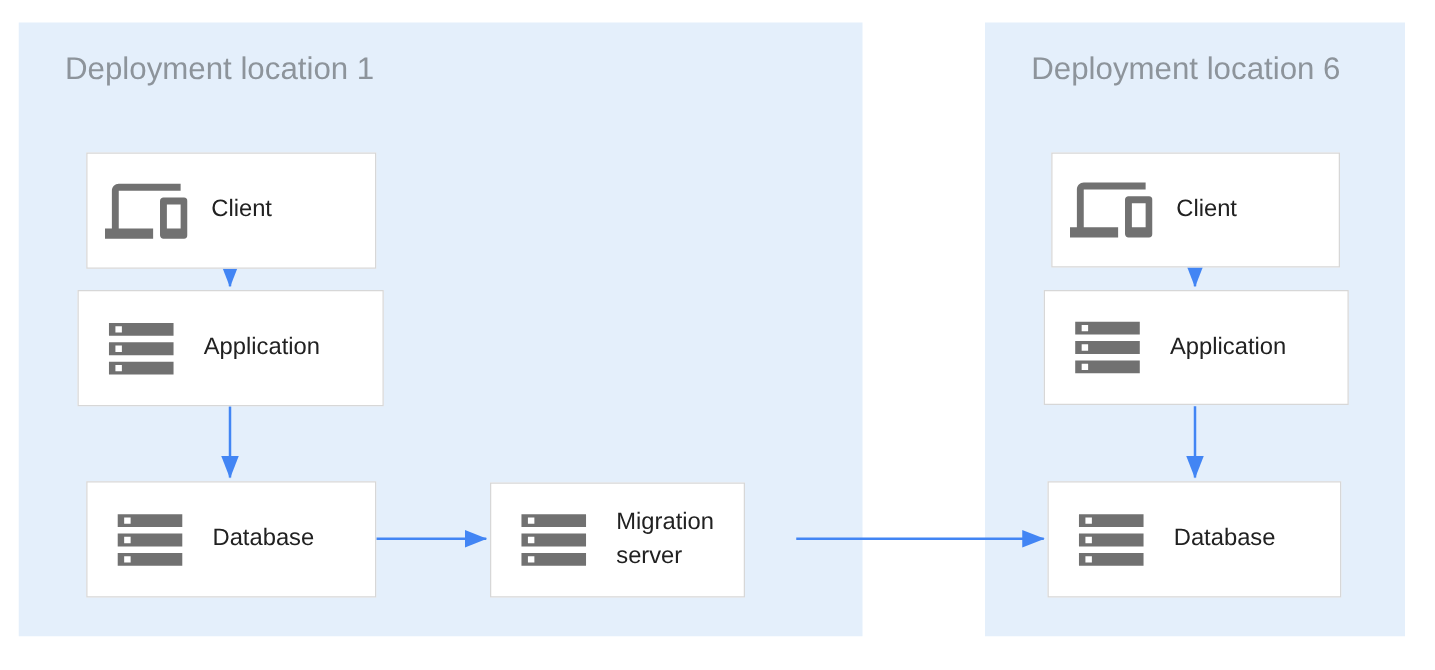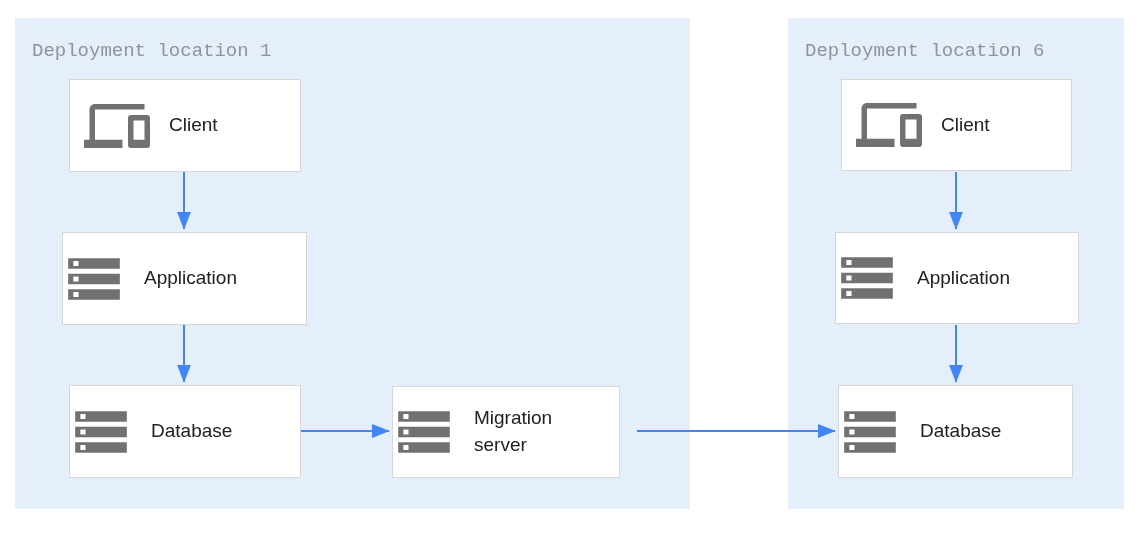--- a/index.html
+++ b/index.html
@@ -25,59 +25,59 @@
 
   .region {
     position: absolute;
     background: var(--region-fill);
   }
   .region--one { left: 15px; top: 18px; width: 675px; height: 491px; }
   .region--two { left: 788px; top: 18px; width: 336px; height: 491px; }
 
   .region-label {
     position: absolute;
-    left: 17px;
+    left: 37px;
     top: 22px;
-    font-size: 19px;
+    font-size: 25px;
     line-height: 1.2;
     color: var(--region-label-text);
     white-space: nowrap;
-    font-family: Liberation Mono, monospace;
   }
 
   .node {
     position: absolute;
     background: #ffffff;
     border: 1px solid var(--node-border);
     display: flex;
     align-items: center;
     gap: 19px;
+    padding-left: 19px;
   }
-  .node--client { padding-left: 14px; }
+  .node--client { padding-left: 14px; margin-top: 43px; }
 
   .node-icon {
     flex: 0 0 auto;
     display: flex;
     align-items: center;
     justify-content: center;
   }
   .node-icon svg { fill: var(--icon-gray); display: block; }
 
   .node-label {
     font-size: 19px;
     line-height: 1.4;
     color: var(--node-text);
   }
   .node-label--wrap { width: 100px; }
 
   
   .node--client1   { left: 69px;  top: 79px;  width: 232px; height: 93px; }
   .node--app1      { left: 62px;  top: 232px; width: 245px; height: 93px; }
   .node--db1       { left: 69px;  top: 385px; width: 232px; height: 93px; }
-  .node--migration { left: 392px; top: 386px; width: 228px; height: 92px; }
+  .node--migration { left: 392px; top: 386px; width: 204px; height: 92px; }
   .node--client2   { left: 841px; top: 79px;  width: 231px; height: 92px; }
   .node--app2      { left: 835px; top: 232px; width: 244px; height: 92px; }
   .node--db2       { left: 838px; top: 385px; width: 235px; height: 93px; }
 
   .edges-layer {
     position: absolute;
     left: 0; top: 0;
     width: 1148px;
     height: 536px;
     pointer-events: none;

